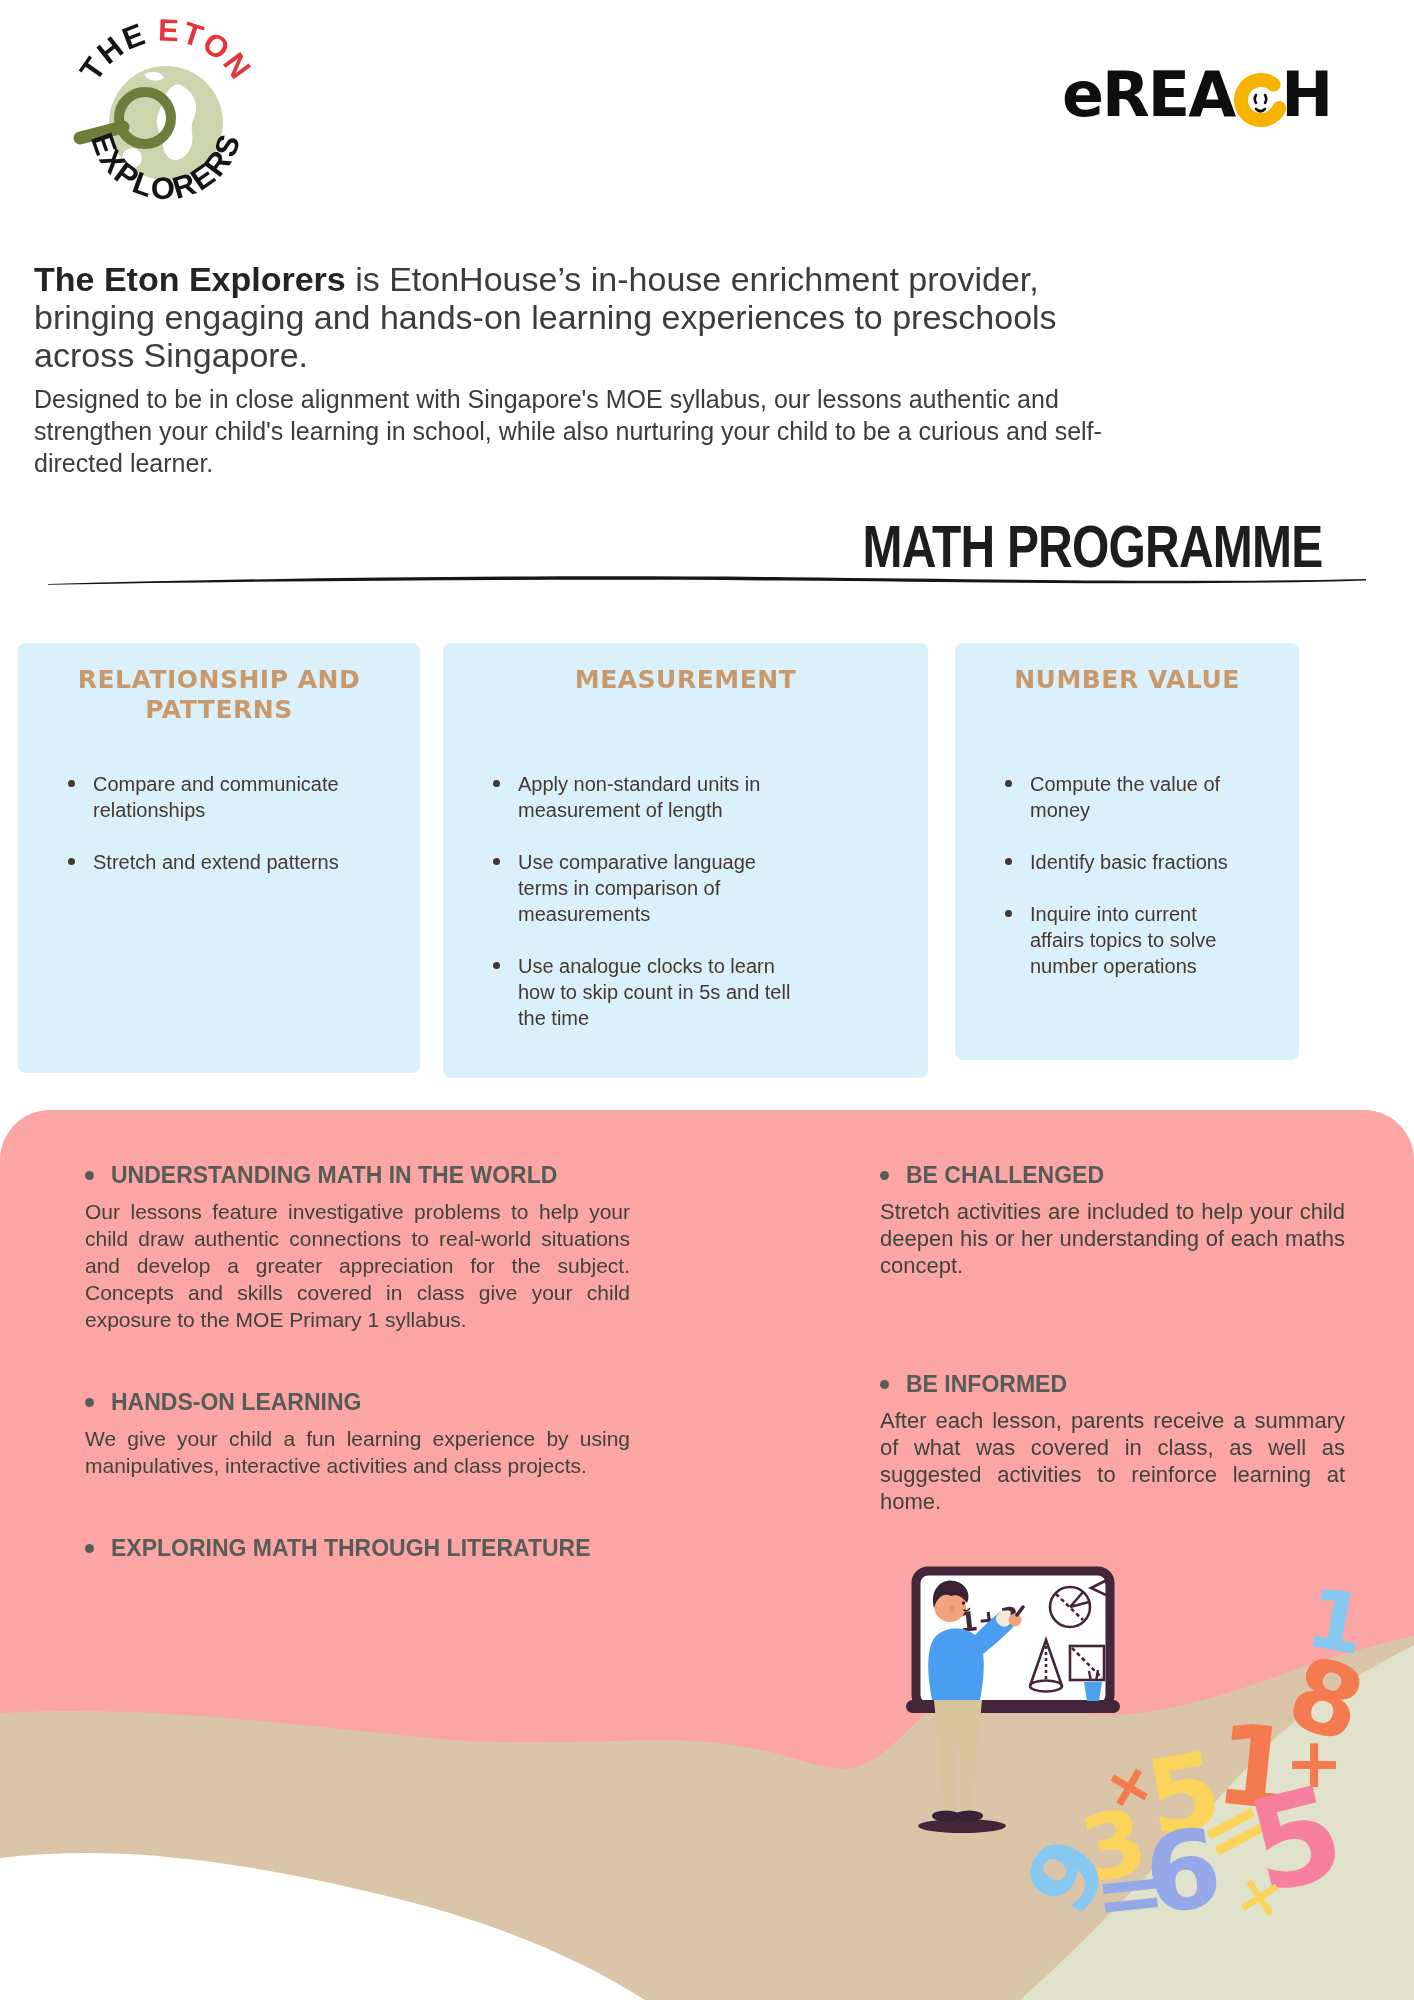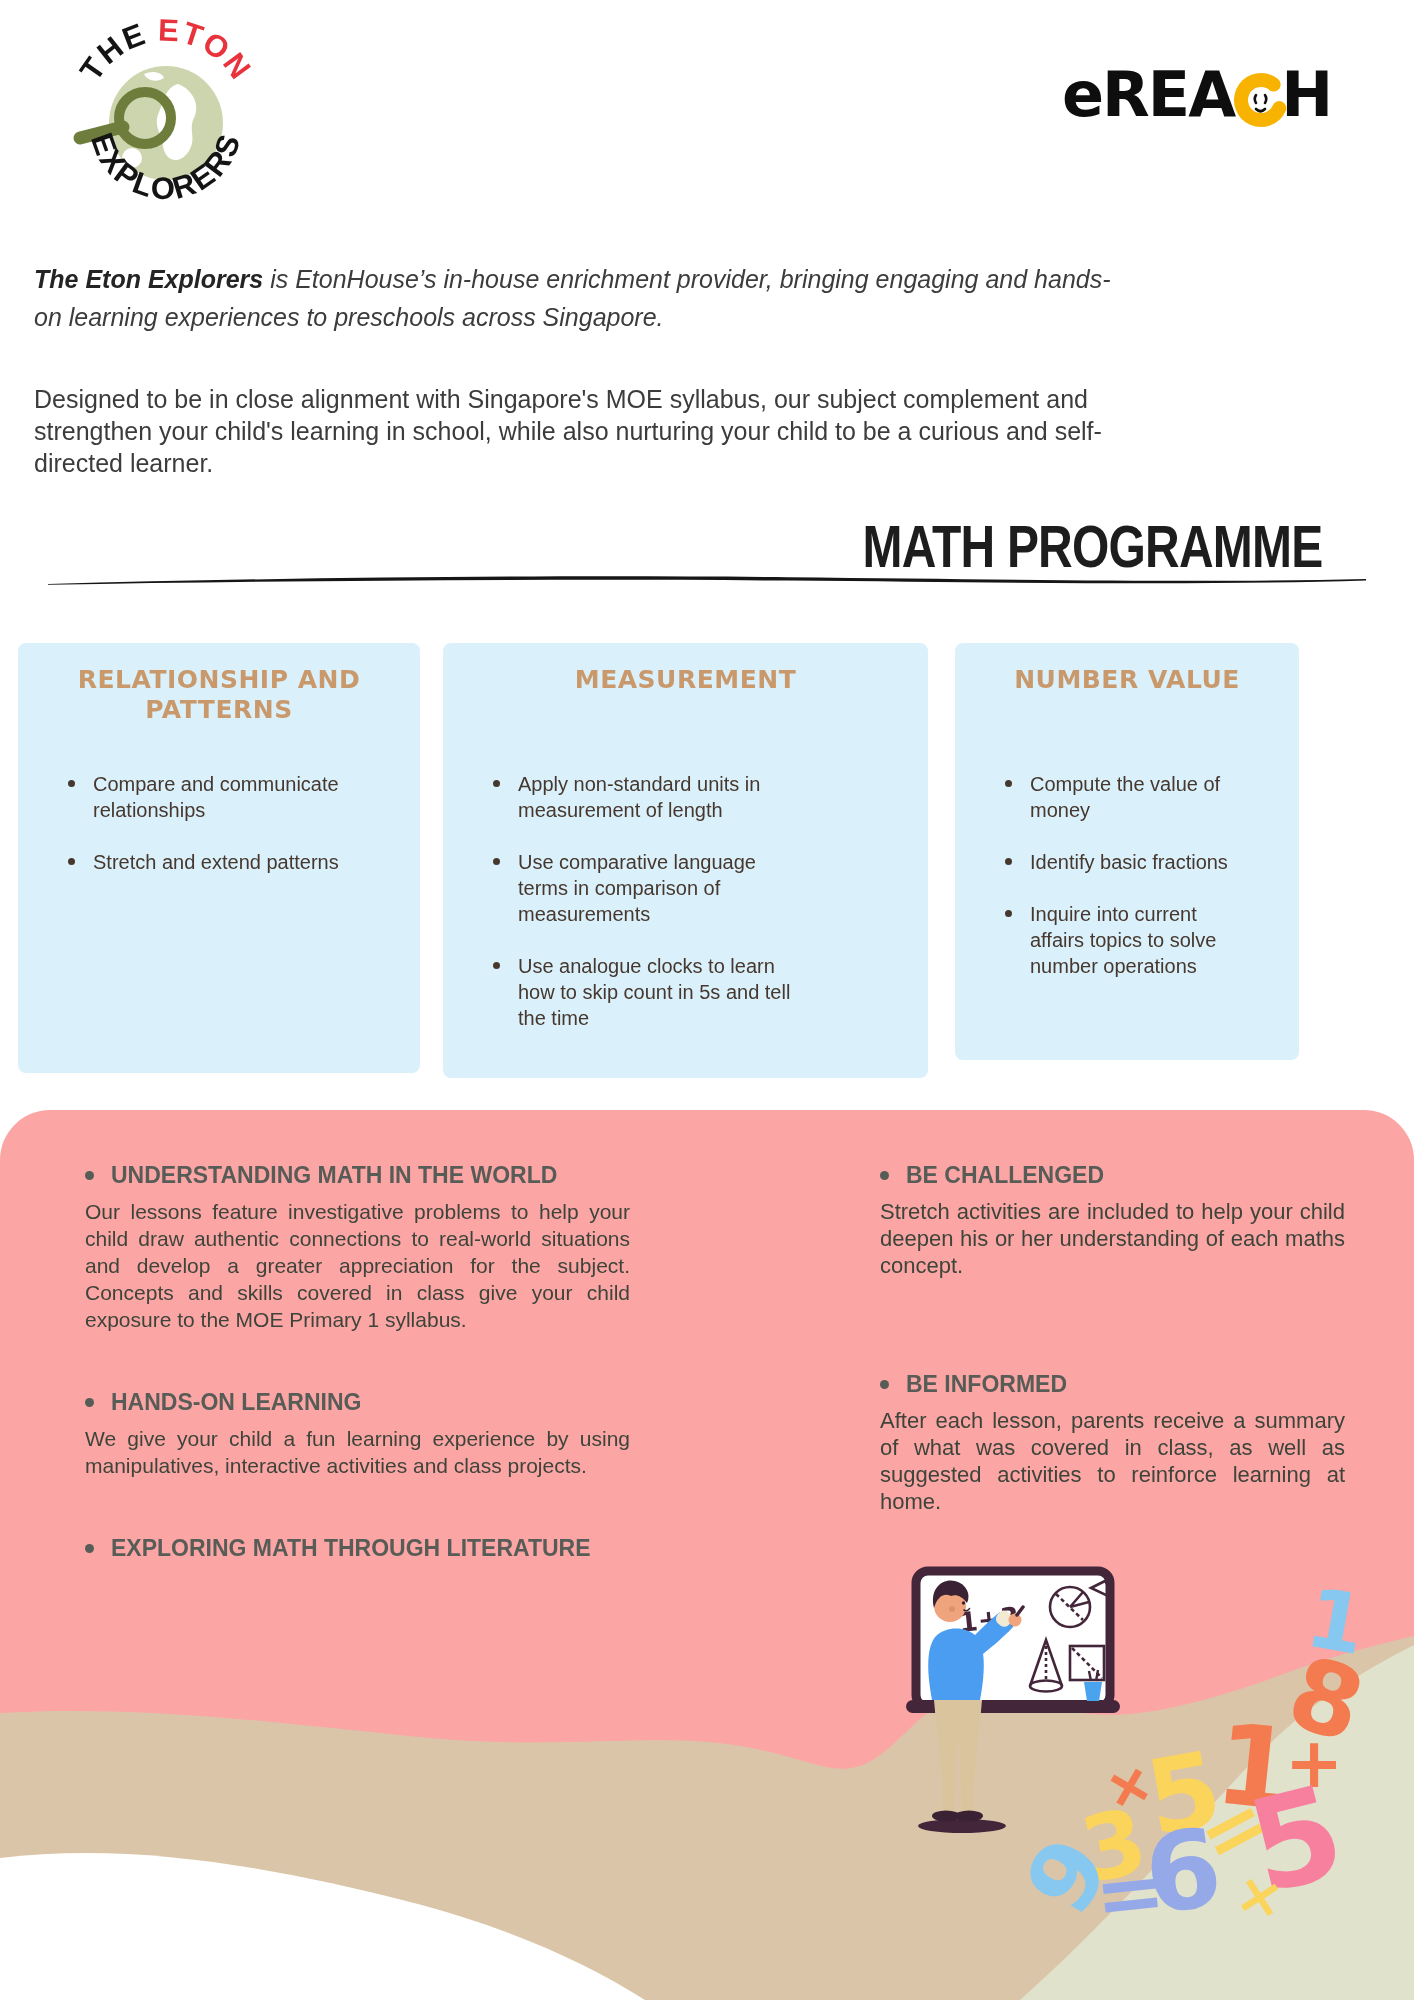--- a/index.html
+++ b/index.html
@@ -10,21 +10,21 @@
   .abs { position:absolute; }
 
   
   .logo-svg { left:26px; top:12px; width:240px; height:196px; }
   .ereach { left:1062px; top:58px; display:flex; align-items:center;
     font-family:"DejaVu Sans", sans-serif; font-weight:bold; font-size:62px;
     letter-spacing:-2px; color:#0e0e0e; }
   .ereach svg { margin:4px -5px 0 -3px; }
 
   
-  .intro1 { left:34px; top:260px; width:1092px; font-size:25px; line-height:38px; color:#3c3c3c;font-style:italic; }
+  .intro1 { left:34px; top:260px; width:1092px; font-size:34px; line-height:38px; color:#3c3c3c; }
   .intro1 b { color:#242424; }
   .intro2 { left:34px; top:383px; width:1115px; font-size:25px; line-height:32px; color:#3c3c3c; }
 
   
   .prog-title { left:0; top:512px; width:1380px; text-align:right; color:#1d1d1d; }
   .prog-title span { display:inline-block; font-size:60px; font-weight:bold;
     letter-spacing:-1px; transform:scaleX(0.8); }
   .divider { left:48px; top:574px; width:1318px; height:16px; }
 
   
@@ -102,21 +102,21 @@
     <span>eREA</span>
     <svg width="62" height="66" viewBox="0 0 62 66">
       <circle cx="30" cy="36" r="20" fill="none" stroke="#f8b301" stroke-width="14" stroke-linecap="round" stroke-dasharray="99 27" transform="rotate(24 30 36)"></circle>
       <path d="M25,31 q-2.5,4 0,8 M34,31 q2.5,4 0,8" stroke="#111" stroke-width="2.6" fill="none" stroke-linecap="round"></path>
       <path d="M25,45 q4.5,4.5 9,0" stroke="#111" stroke-width="2.6" fill="none" stroke-linecap="round"></path>
     </svg>
     <span style="margin-left:-7px">H</span>
   </div>
 
   <p class="abs intro1"><b>The Eton Explorers</b><span> is EtonHouse’s in-house enrichment provider, bringing engaging and hands-on learning experiences to preschools across Singapore.</span></p>
-  <p class="abs intro2">Designed to be in close alignment with Singapore's MOE syllabus, our subject complement and strengthen your child's learning in school, while also nurturing your child to be a curious and self-directed learner.</p>
+  <p class="abs intro2">Designed to be in close alignment with Singapore's MOE syllabus, our lessons authentic and strengthen your child's learning in school, while also nurturing your child to be a curious and self-directed learner.</p>
 
   <h1 class="abs prog-title"><span>MATH PROGRAMME</span></h1>
   <svg class="abs divider" viewBox="0 0 1318 16" preserveAspectRatio="none">
     <path d="M0,10 C250,3 520,1 740,3.2 C980,5.6 1160,9 1318,5 L1318,6.4 C1160,11.6 980,8.8 740,6.6 C520,4.6 250,6.4 0,10.8 Z" fill="#161616"></path>
   </svg>
 
   <div class="abs cards">
     <div class="card card1">
       <h2>RELATIONSHIP AND PATTERNS</h2>
       <ul>

